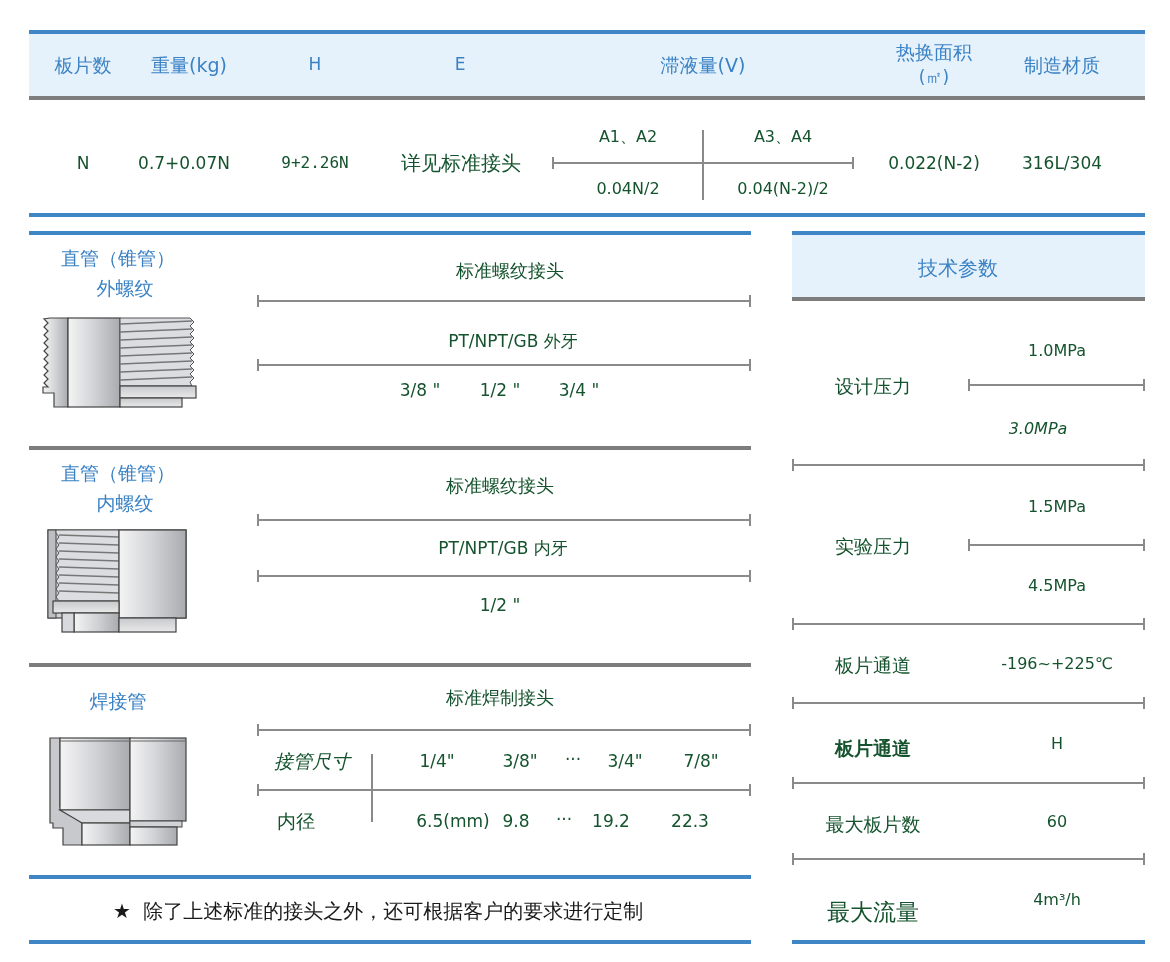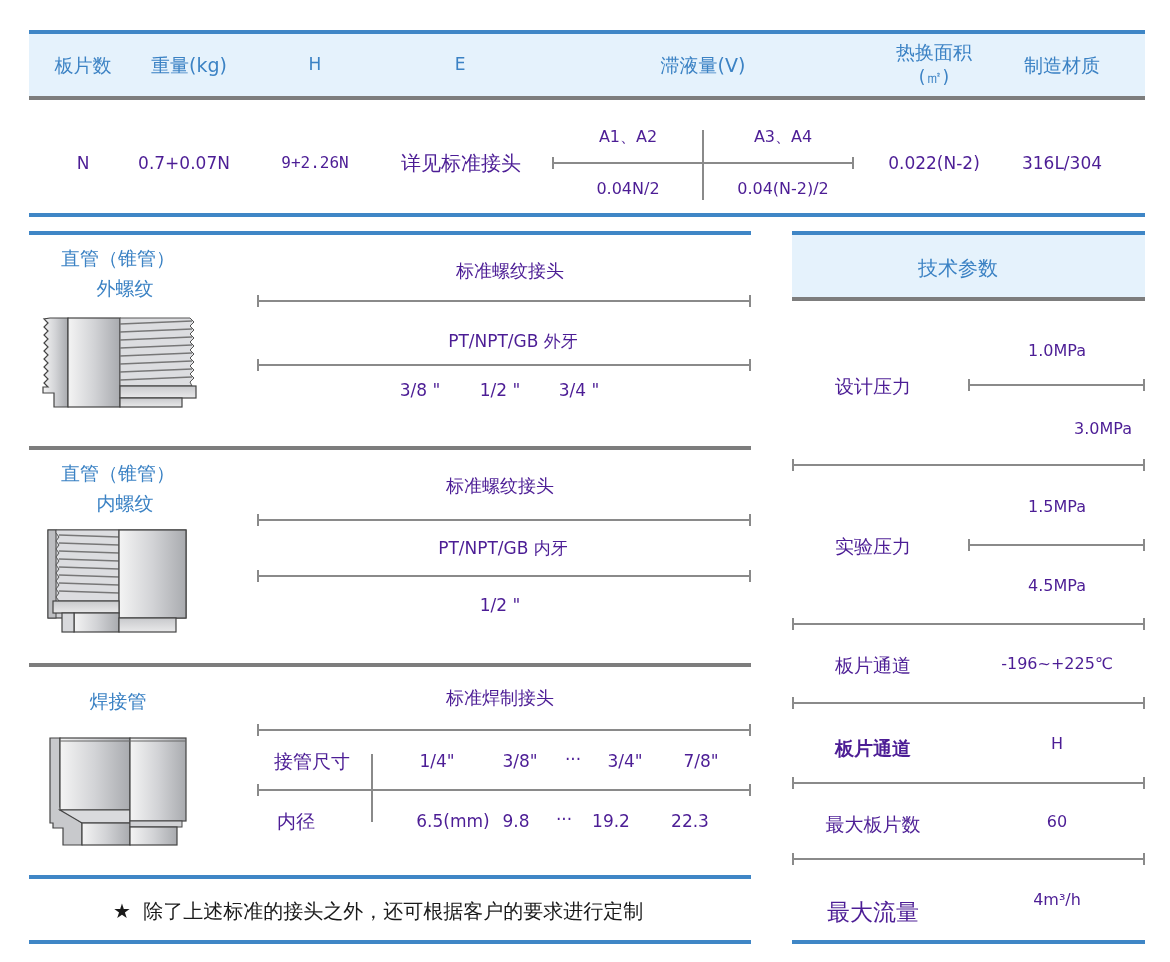--- a/index.html
+++ b/index.html
@@ -9,21 +9,21 @@
   .blue-bar { position:absolute; height:4px; background:#3f86c6; }
   .grey-bar { position:absolute; height:4px; background:#7d7d7d; }
   .hdr-bg { position:absolute; background:#e5f2fc; }
   .hl { position:absolute; height:2px; background:#8a8a8a; }
   .hl::before, .hl::after { content:""; position:absolute; top:-5px; width:2px; height:12px; background:#8a8a8a; }
   .hl::before { left:0; }
   .hl::after { right:0; }
   .vl { position:absolute; width:2px; background:#8a8a8a; }
   .t { position:absolute; white-space:nowrap; text-align:center; transform:translateX(-50%); }
   .hdr { color:#3b82c4; font-size:19px; }
-  .cell { font-size:17px; color:#4c1d95; }
+  .cell { font-size:17px; color:#14532d; }
   .blue-label { color:#3b82c4; font-size:19px; line-height:30px; }
   .fitting { position:absolute; }
 </style>
 </head>
 <body>
 
 <div>
   <div class="hdr-bg" style="left:29px; top:33px; width:1116px; height:64px;"></div>
   <div class="blue-bar" style="left:29px; top:30px; width:1116px;"></div>
   <div class="grey-bar" style="left:29px; top:96px; width:1116px;"></div>
@@ -167,21 +167,21 @@
       <rect x="81" y="84" width="52" height="6" fill="#d2d3d6" stroke="#444" stroke-width="1"></rect>
       <rect x="81" y="90" width="47" height="18" fill="url(#g5)" stroke="#444" stroke-width="1.2"></rect>
       <line x1="11" y1="4" x2="137" y2="4" stroke="#666" stroke-width="1"></line>
     </svg>
 
     <div class="t cell" style="left:500px; top:686px; font-size:18px;">标准焊制接头</div>
     <div class="hl" style="left:257px; top:729px; width:494px;"></div>
     <div class="hl" style="left:257px; top:789px; width:494px;"></div>
     <div class="vl" style="left:371px; top:754px; height:68px;"></div>
 
-    <div class="t cell" style="left:312px; top:749px; font-size:19px;">接管尺寸</div>
+    <div class="t cell" style="left:312px; top:749px; font-size:19px;font-style:italic;">接管尺寸</div>
     <div class="t cell" style="left:437px; top:751px;">1/4"</div>
     <div class="t cell" style="left:520px; top:751px;">3/8"</div>
     <div class="t cell" style="left:573px; top:749px;">···</div>
     <div class="t cell" style="left:625px; top:751px;">3/4"</div>
     <div class="t cell" style="left:701px; top:751px;">7/8"</div>
 
     <div class="t cell" style="left:296px; top:809px; font-size:19px;">内径</div>
     <div class="t cell" style="left:453px; top:811px;">6.5(mm)</div>
     <div class="t cell" style="left:516px; top:811px;">9.8</div>
     <div class="t cell" style="left:564px; top:809px;">···</div>
@@ -199,21 +199,21 @@
 
 <div>
   <div class="hdr-bg" style="left:792px; top:234px; width:353px; height:64px;"></div>
   <div class="blue-bar" style="left:792px; top:231px; width:353px;"></div>
   <div class="grey-bar" style="left:792px; top:297px; width:353px;"></div>
   <div class="t hdr" style="left:958px; top:255px; font-size:20px;">技术参数</div>
 
   <div class="t cell" style="left:873px; top:374px; font-size:19px;">设计压力</div>
   <div class="t cell" style="left:1057px; top:341px; font-size:16px;">1.0MPa</div>
   <div class="hl" style="left:968px; top:384px; width:177px;"></div>
-  <div class="t cell" style="left:1103px; top:419px; font-size:16px;">3.0MPa</div>
+  <div class="t cell" style="left:1038px; top:419px; font-size:16px;font-style:italic;">3.0MPa</div>
   <div class="hl" style="left:792px; top:464px; width:353px;"></div>
 
   <div class="t cell" style="left:873px; top:534px; font-size:19px;">实验压力</div>
   <div class="t cell" style="left:1057px; top:497px; font-size:16px;">1.5MPa</div>
   <div class="hl" style="left:968px; top:544px; width:177px;"></div>
   <div class="t cell" style="left:1057px; top:576px; font-size:16px;">4.5MPa</div>
   <div class="hl" style="left:792px; top:623px; width:353px;"></div>
 
   <div class="t cell" style="left:873px; top:653px; font-size:19px;">板片通道</div>
   <div class="t cell" style="left:1057px; top:654px; font-size:16px;">-196~+225℃</div>

